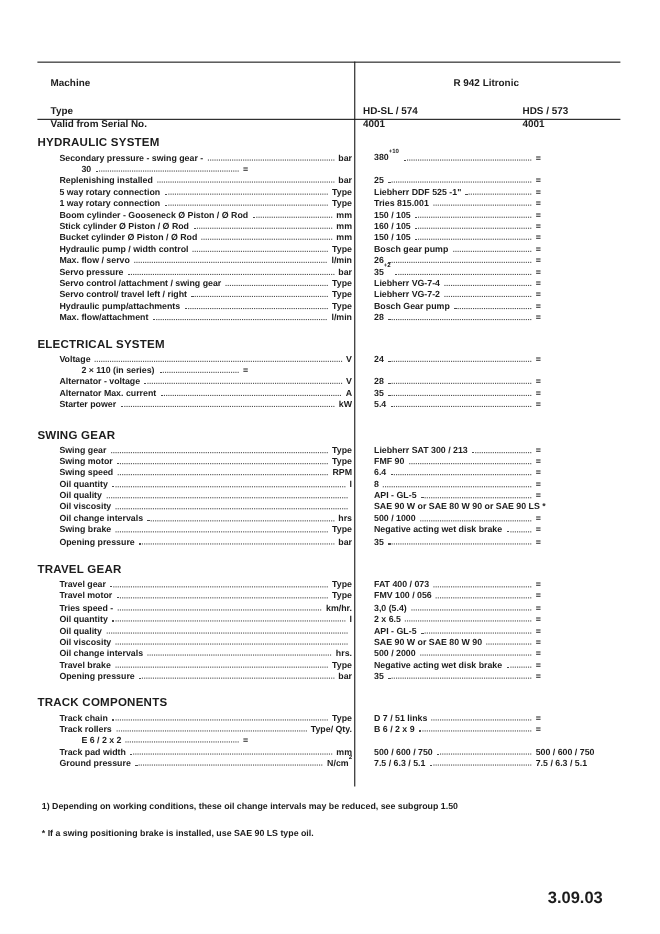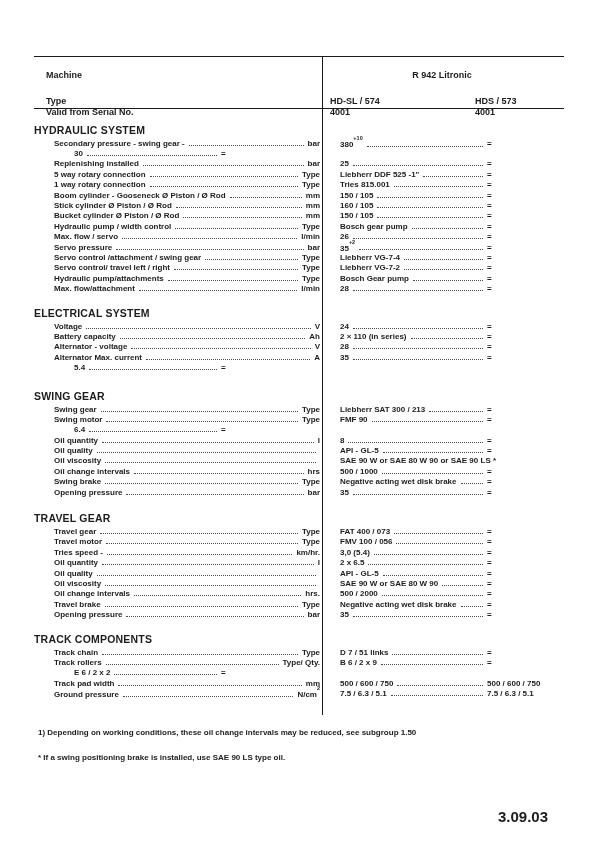--- a/index.html
+++ b/index.html
@@ -283,25 +283,20 @@
               <span class="unit">V</span>
             </span>
             <span class="gap"></span>
             <span class="c2">
               <span class="val">24</span>
               <span class="dt"></span>
             </span>
             <span class="eq">=</span>
           </div>
           <div class="row">
-            <span class="c1">
-              <span class="lbl">Battery capacity</span>
-              <span class="dt"></span>
-              <span class="unit">Ah</span>
-            </span>
             <span class="gap"></span>
             <span class="c2">
               <span class="val">2 × 110 (in series)</span>
               <span class="dt"></span>
             </span>
             <span class="eq">=</span>
           </div>
           <div class="row">
             <span class="c1">
               <span class="lbl">Alternator  - voltage</span>
@@ -322,20 +317,25 @@
               <span class="unit">A</span>
             </span>
             <span class="gap"></span>
             <span class="c2">
               <span class="val">35</span>
               <span class="dt"></span>
             </span>
             <span class="eq">=</span>
           </div>
           <div class="row">
+            <span class="c1">
+              <span class="lbl">Starter power</span>
+              <span class="dt"></span>
+              <span class="unit">kW</span>
+            </span>
             <span class="gap"></span>
             <span class="c2">
               <span class="val">5.4</span>
               <span class="dt"></span>
             </span>
             <span class="eq">=</span>
           </div>
         </div>
         <div class="section">
           <div class="sec-title">SWING GEAR</div>
@@ -359,20 +359,25 @@
               <span class="unit">Type</span>
             </span>
             <span class="gap"></span>
             <span class="c2">
               <span class="val">FMF 90</span>
               <span class="dt"></span>
             </span>
             <span class="eq">=</span>
           </div>
           <div class="row">
+            <span class="c1">
+              <span class="lbl">Swing speed</span>
+              <span class="dt"></span>
+              <span class="unit">RPM</span>
+            </span>
             <span class="gap"></span>
             <span class="c2">
               <span class="val">6.4</span>
               <span class="dt"></span>
             </span>
             <span class="eq">=</span>
           </div>
           <div class="row">
             <span class="c1">
               <span class="lbl">Oil quantity</span>

